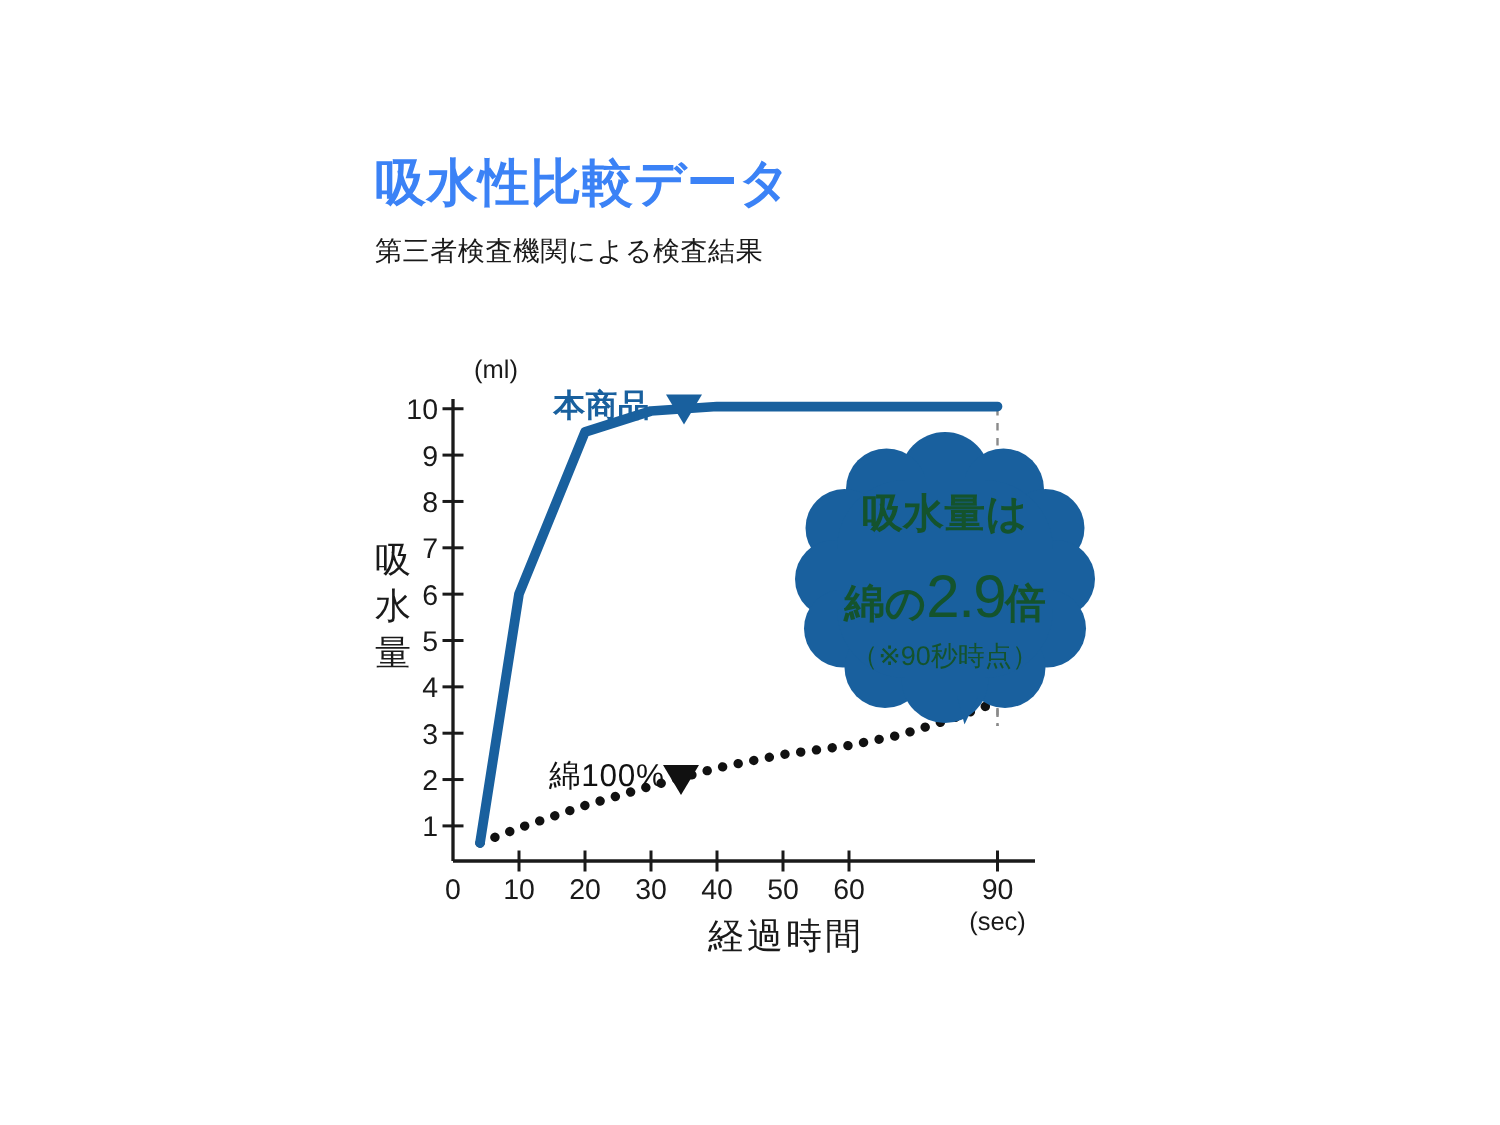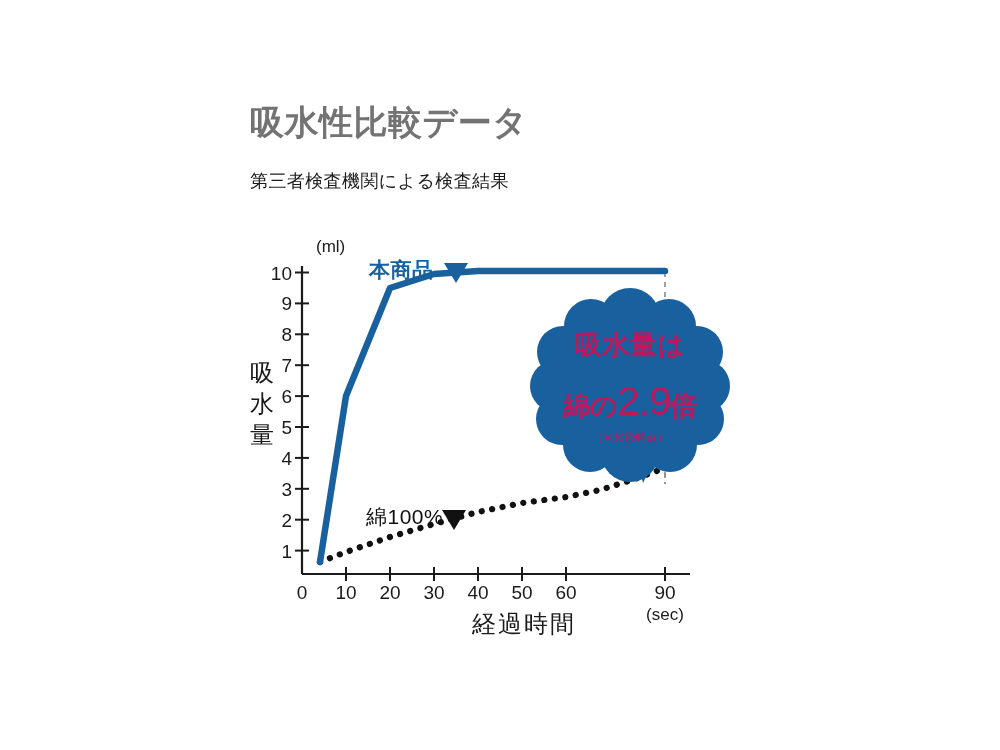--- a/index.html
+++ b/index.html
@@ -27,29 +27,29 @@
     position: absolute;
     left: 250px;
     top: 104px;
     width: 600px;
   }
   #chart-title {
     font-size: 34px;
     font-weight: 700;
     letter-spacing: 0.5px;
     line-height: 1.1;
-    color: #737373;
+    color: #3b82f6;
     margin: 0;
     white-space: nowrap;
   }
   #chart-subtitle-1 {
     font-size: 18px;
     font-weight: 400;
     line-height: 1.55;
-    margin-top: 27px;
+    margin-top: 13px;
     letter-spacing: 0.4px;
     white-space: nowrap;
   }
   #chart-subtitle-2 {
     font-size: 18px;
     font-weight: 400;
     line-height: 1.55;
     letter-spacing: 0.4px;
     white-space: nowrap;
   }
@@ -127,21 +127,21 @@
     height: 195px;
   }
   #callout-shape { position: absolute; inset: 0; }
   #callout-text {
     position: absolute;
     inset: 0;
     display: flex;
     flex-direction: column;
     align-items: center;
     justify-content: center;
-    color: #be185d;
+    color: #14532d;
     text-align: center;
     line-height: 1;
   }
   #callout-line1 {
     font-size: 27px;
     font-weight: 700;
     letter-spacing: 0.5px;
     margin-top: 4px;
   }
   #callout-line2 {
@@ -153,21 +153,21 @@
     align-items: baseline;
     justify-content: center;
   }
   .big-number {
     font-size: 40px;
     font-weight: 400;
     letter-spacing: -1px;
     line-height: 0.9;
   }
   #callout-note {
-    font-size: 11px;
+    font-size: 18px;
     font-weight: 400;
     margin-top: 12px;
     letter-spacing: 0px;
   }
 </style>
 </head>
 <body>
 
 <div id="page">
 

